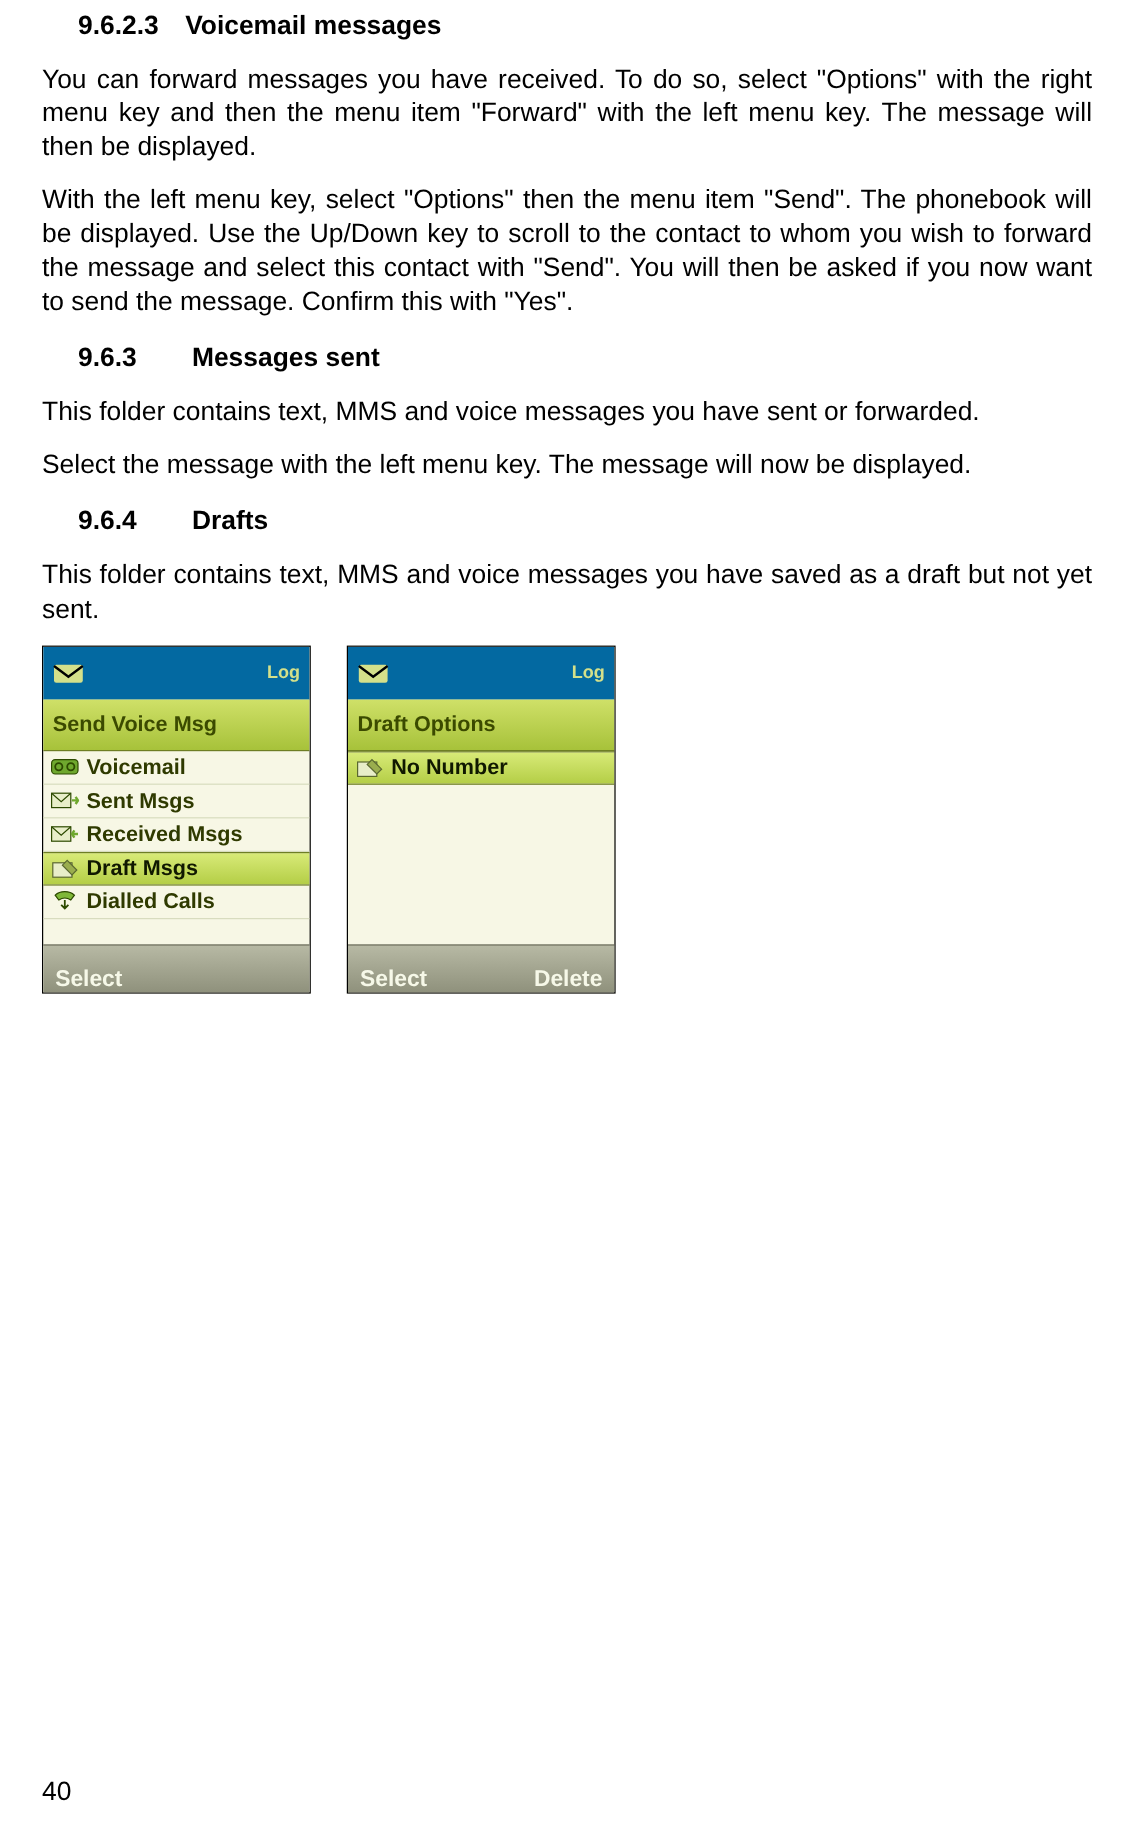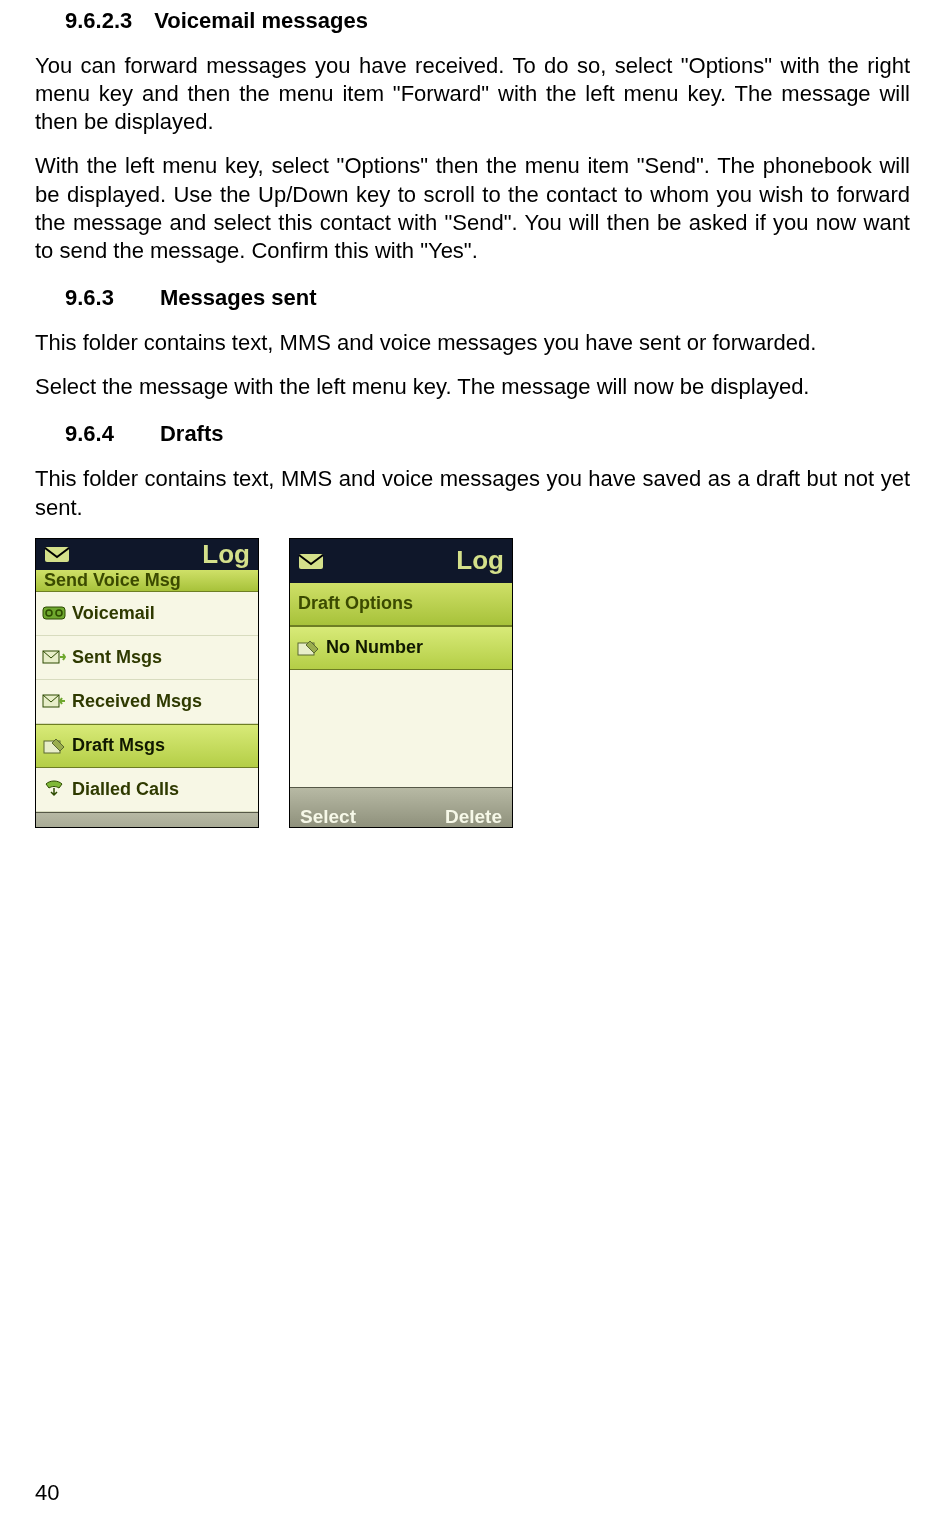--- a/index.html
+++ b/index.html
@@ -41,28 +41,28 @@
       height: 290px;
       border: 1px solid #000;
       background: #f7f7e5;
       display: flex;
       flex-direction: column;
       font-family: "Arial Black", Arial, sans-serif;
       overflow: hidden;
     }
     .titlebar {
       height: 44px;
-      background: #0f172a;
+      background: #0369a1;
       color: #d4e08a;
       display: flex;
       align-items: center;
       justify-content: space-between;
       padding: 0 8px 0 6px;
       font-weight: 900;
-      font-size: 26px;
+      font-size: 15px;
     }
     .env-icon {
       width: 30px; height: 22px;
       display: flex; align-items: center; justify-content: center;
     }
     .band {
       height: 43px;
       background: linear-gradient(#cfe068, #a7c23a);
       color: #3b4a00;
       font-weight: 900;
@@ -70,21 +70,21 @@
       display: flex; align-items: center;
       padding-left: 8px;
       border-bottom: 1px solid #6e7e24;
     }
     .list-area {
       flex: 1;
       display: flex;
       flex-direction: column;
     }
     .item {
-      height: 44px;
+      height: 28px;
       display: flex;
       align-items: center;
       gap: 6px;
       padding-left: 6px;
       font-weight: 900;
       font-size: 18px;
       color: #2f3a00;
       border-bottom: 1px solid #d8dcbf;
     }
     .item.selected {

